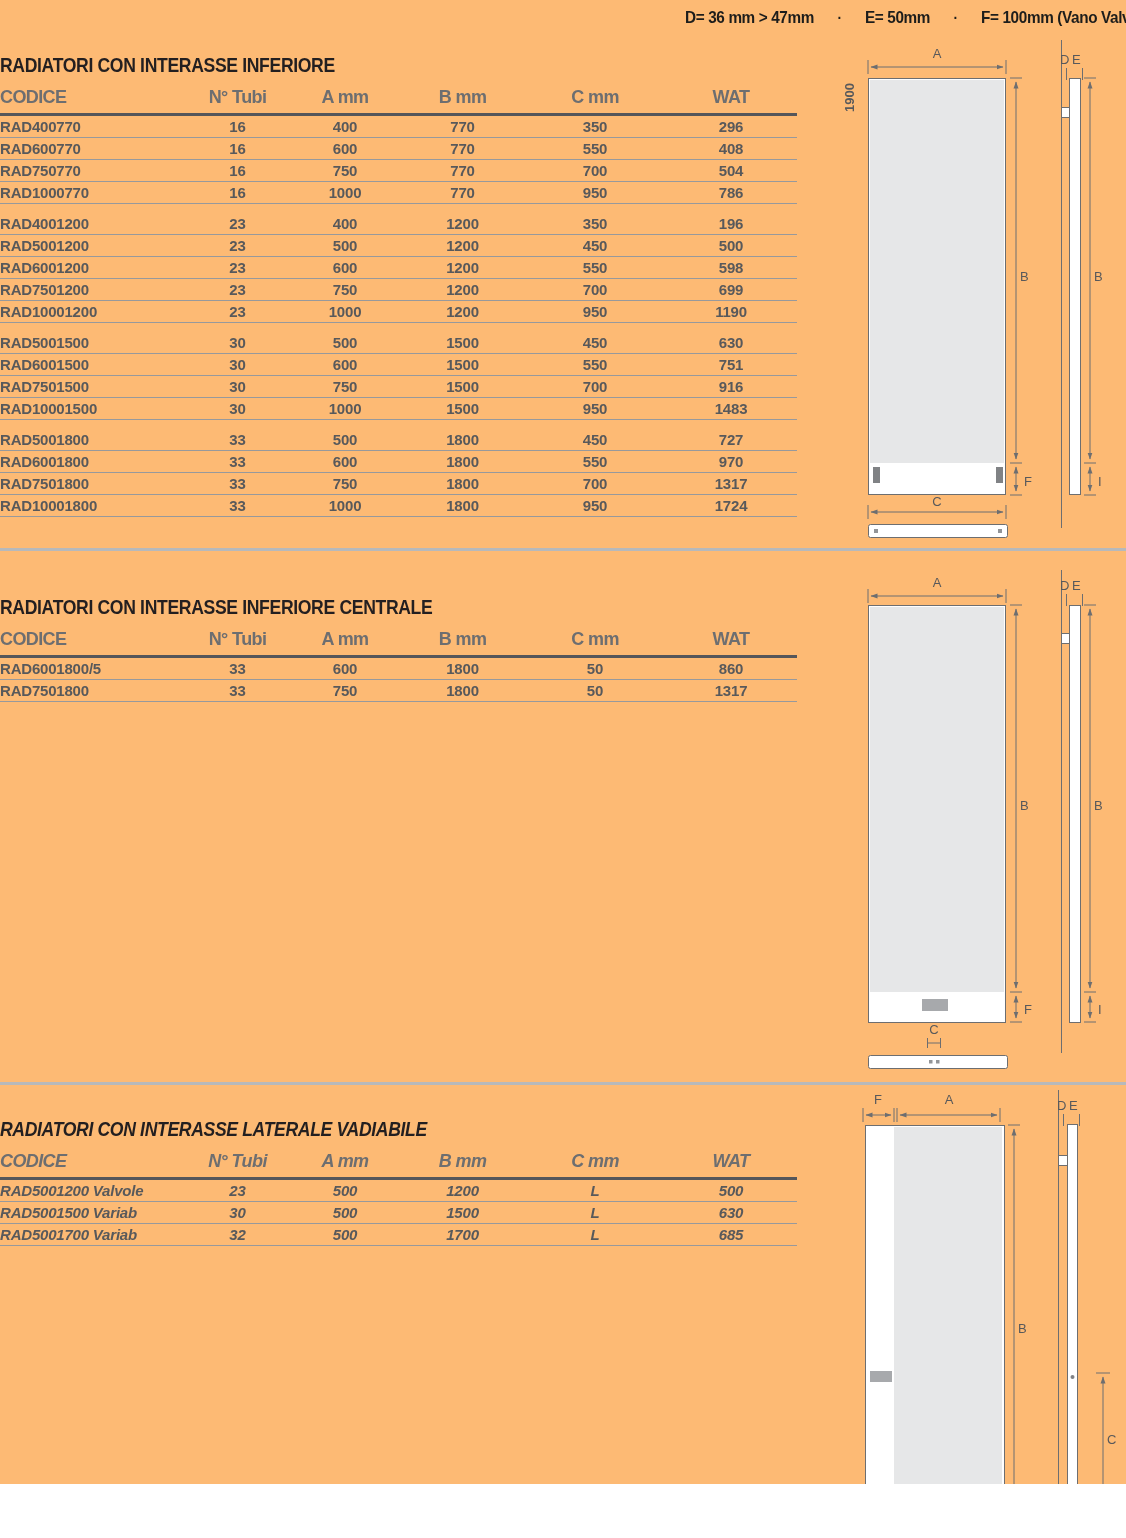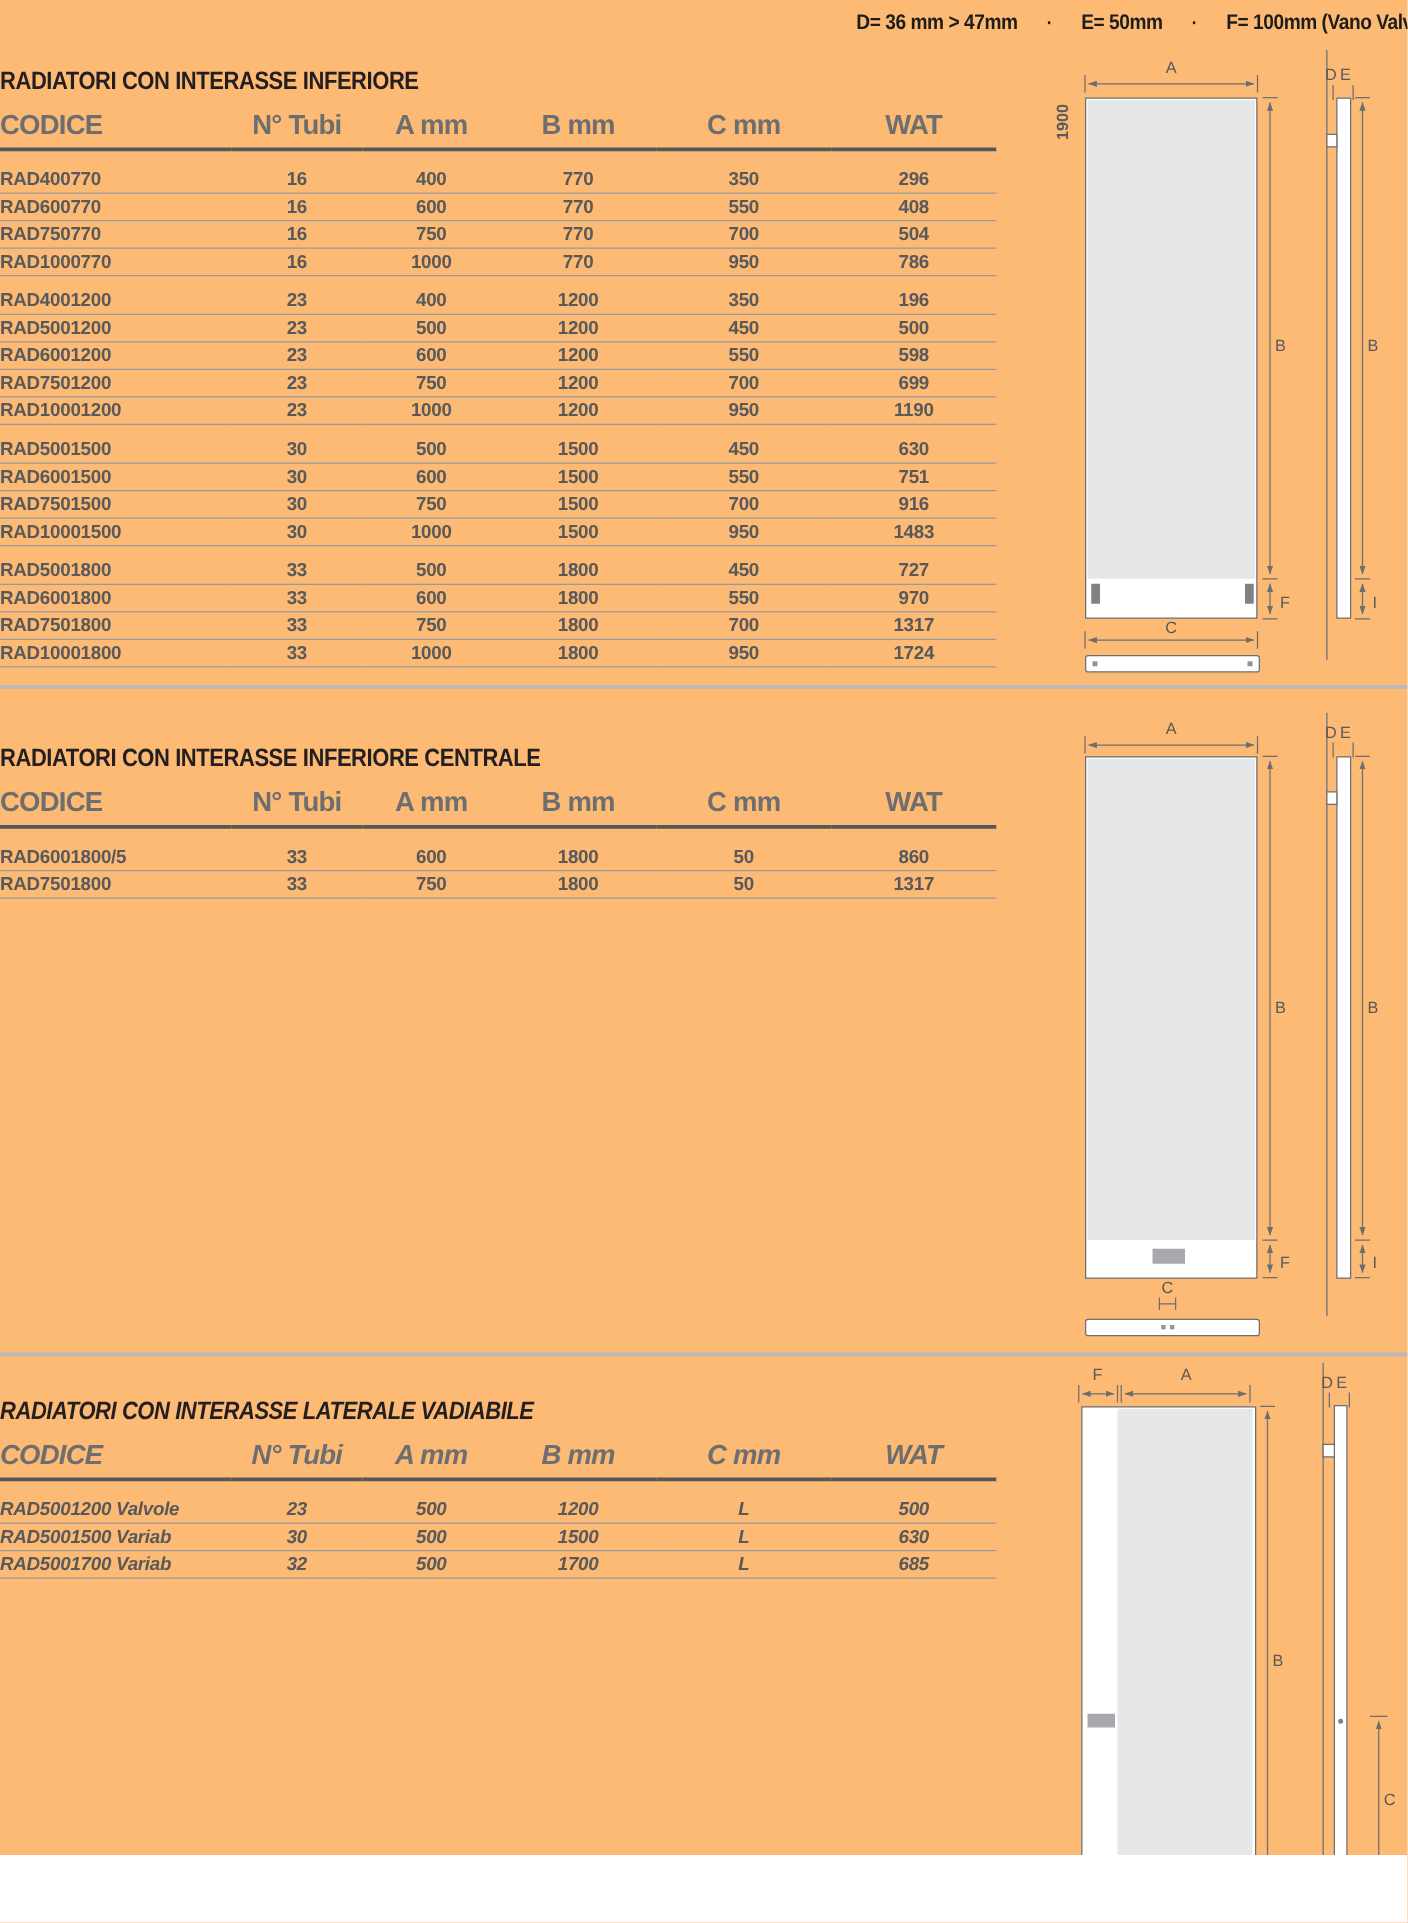--- a/index.html
+++ b/index.html
@@ -21,26 +21,26 @@
   .sec3 { top:1118px;font-style:italic; }
   .title {
     margin:0 0 8px 0; font-size:20px; font-weight:bold; color:#231f20;
     letter-spacing:-0.4px; transform:scaleX(0.88); transform-origin:left center;
     white-space:nowrap;
   }
   table { border-collapse:collapse; table-layout:fixed; width:797px; }
   col.c0{width:185px;} col.c1{width:105px;} col.c2{width:110px;}
   col.c3{width:125px;} col.c4{width:140px;} col.c5{width:132px;}
   .head th {
-    font-size:22px; font-weight:bold; color:#6d6e70; text-align:center;
+    font-size:18px; font-weight:bold; color:#6d6e70; text-align:center;
     padding:2px 0 5px 0; border-bottom:3px solid #55565a; letter-spacing:-0.6px;
   }
   .head th:first-child { text-align:left; }
   .grp { margin-top:9px; }
-  .head + .grp { margin-top:12px; }
+  .head + .grp { margin-top:0; }
   .grp td {
     height:21px; font-size:15px; font-weight:bold; color:#58595b;
     text-align:center; border-bottom:1px solid #97999c; letter-spacing:-0.2px;
     padding:0; line-height:21px;
   }
   .grp td:first-child { text-align:left; }
   
   .divider { position:absolute; left:0; width:1126px; height:3px; background:#b7b9bb; }
   .div1 { top:548px; } .div2 { top:1082px; }
   

